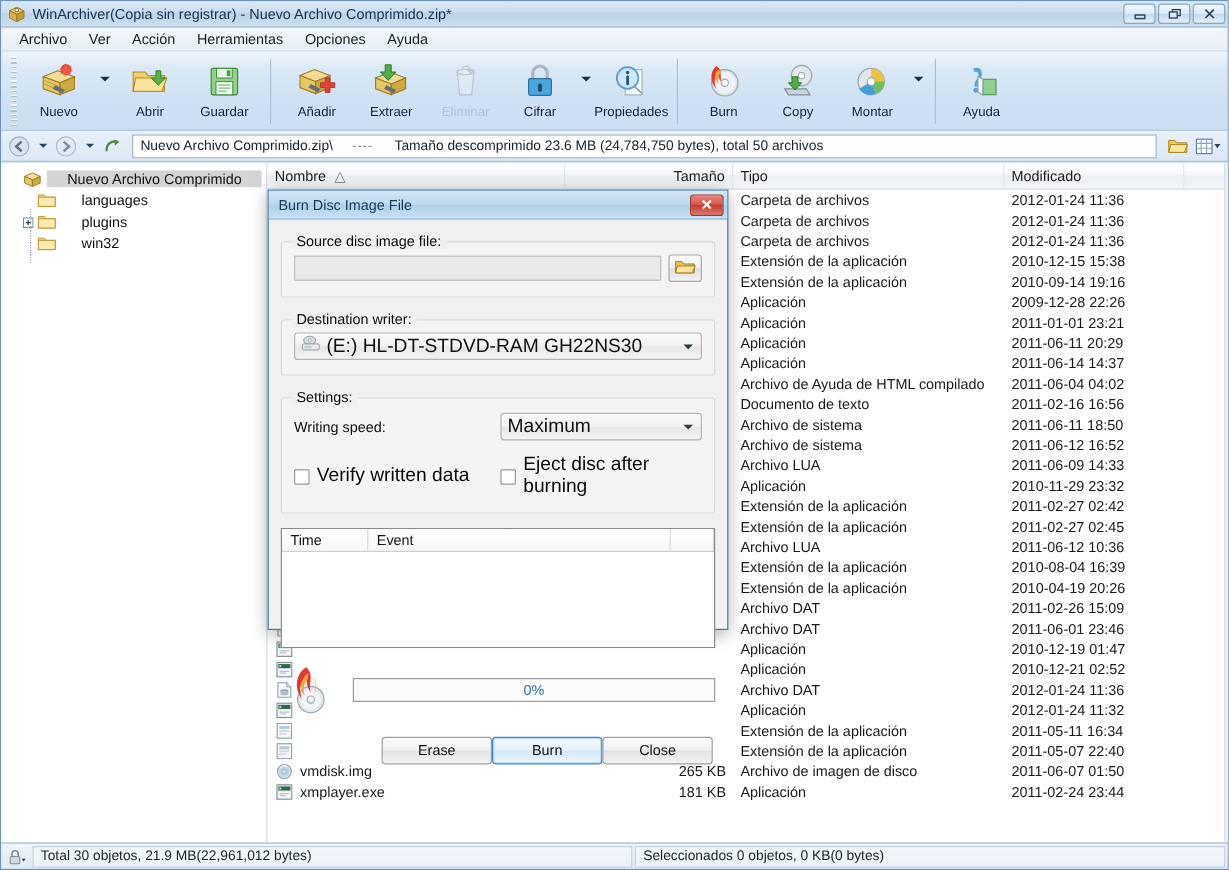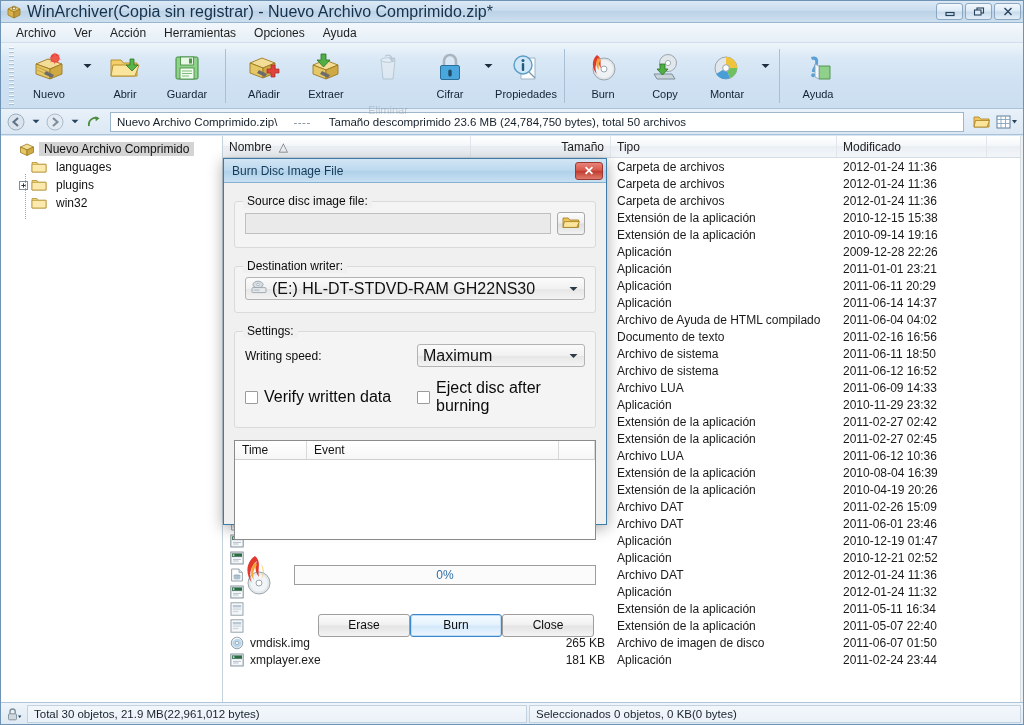--- a/index.html
+++ b/index.html
@@ -23,21 +23,21 @@
   .titlebar {
     height: 22px;
     background: linear-gradient(to bottom, #dceaf7 0%, #c9dcee 45%, #bcd2e6 50%, #cde0f0 100%);
     display: flex; align-items: center;
     padding: 0 2px 0 5px;
     border-bottom: 1px solid #9ab6cf;
     position: relative;
   }
   .titlebar .tb-icon { width: 16px; height: 16px; margin-right: 5px; flex: 0 0 auto; }
   .titlebar .tb-text {
-    font-size: 16px; color: #16314b;
+    font-size: 12px; color: #16314b;
     white-space: nowrap; overflow: hidden; text-overflow: ellipsis;
     flex: 1 1 auto;
   }
   .wbtns { display: flex; gap: 2px; flex: 0 0 auto; }
   .wbtn {
     width: 27px; height: 17px;
     border: 1px solid #8ba7c1;
     border-radius: 3px;
     background: linear-gradient(to bottom, #f3f8fc 0%, #dceaf6 48%, #c6daec 52%, #e2eef8 100%);
     display: flex; align-items: center; justify-content: center;
@@ -72,21 +72,21 @@
     margin-right: 4px;
     background-image: repeating-linear-gradient(to bottom, #ffffff 0 1px, #9fb8cc 1px 2px, transparent 2px 4px);
     opacity: .8;
   }
   .tbtn {
     width: 62px; min-height: 58px;
     display: flex; flex-direction: column; align-items: center; justify-content: flex-start;
     padding-top: 4px;
     cursor: default; border-radius: 3px;
   }
-  .tbtn.disabled { opacity: .45; gap: 16px; }
+  .tbtn.disabled { opacity: .45; }
   .tbtn .ico { height: 34px; display: flex; align-items: center; justify-content: center; }
   .tbtn .lbl { font-size: 11px; color: #123; margin-top: 3px; white-space: nowrap; }
   .tbtn.disabled .lbl { color: #8a9aa8; }
   .tsep { width: 1px; height: 54px; background: #a9c0d4; margin: 2px 7px 0 7px; }
   .drop-caret {
     width: 14px; height: 58px; display: flex; align-items: center; justify-content: center;
     cursor: default;
   }
   .drop-caret.top { align-items: flex-start; padding-top: 16px; }
 
@@ -128,21 +128,21 @@
     width: 222px; flex: 0 0 222px;
     background: #fff;
     border-right: 1px solid #c5d3de;
     padding: 4px 0 0 4px;
     overflow: hidden;
     position: relative;
   }
   .trow { display: flex; align-items: center; height: 18px; cursor: default; white-space: nowrap; }
   .trow .exp { width: 13px; height: 18px; display: flex; align-items: center; justify-content: center; }
   .trow .tico { width: 18px; height: 16px; display: flex; align-items: center; justify-content: center; margin-right: 3px; }
-  .trow .tlbl { font-size: 12px; color: #111; padding: 0 5px; }
+  .trow .tlbl { font-size: 12px; color: #111; padding: 0 17px; }
   .trow.sel .tlbl { background: #d4d4d4; }
   .tchild { padding-left: 12px; position: relative; }
 
   
   .guide-v {
     position: absolute; left: 20px; top: 16px; width: 1px; height: 46px;
     background-image: repeating-linear-gradient(to bottom, #9aa7b2 0 1px, transparent 1px 2px);
   }
 
   .listpane { flex: 1 1 auto; background: #fff; position: relative; overflow: hidden; }

